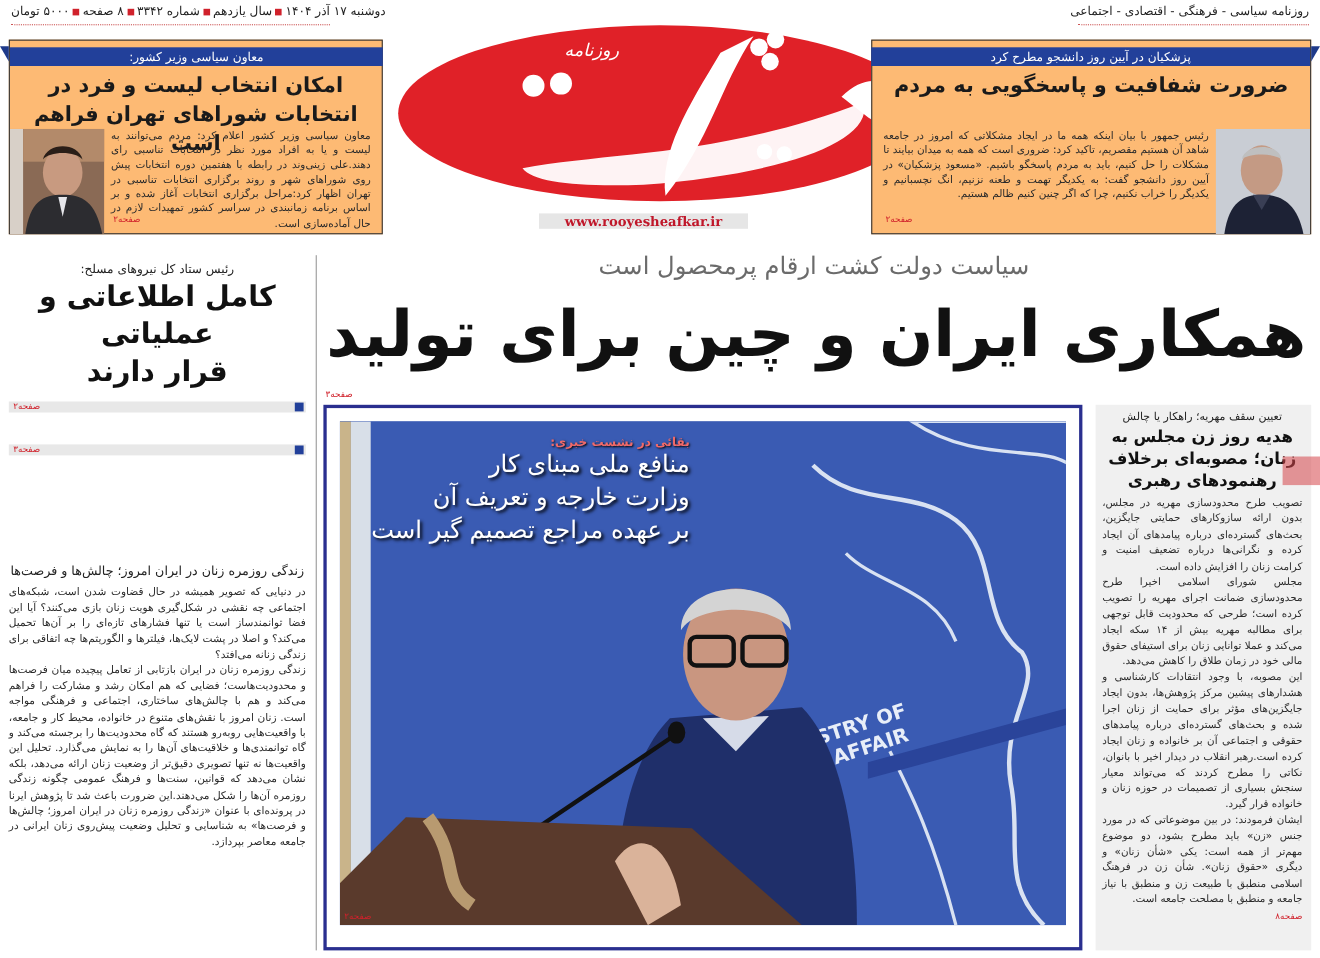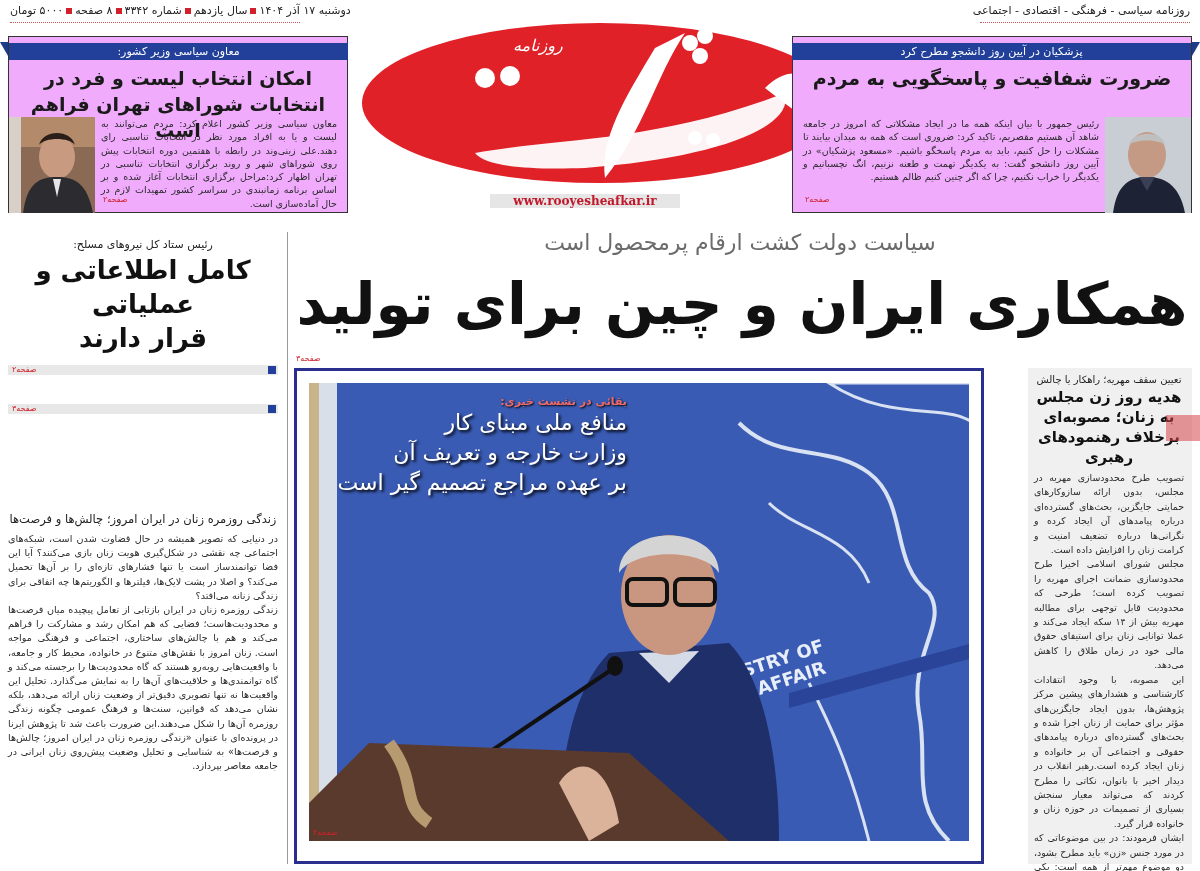--- a/index.html
+++ b/index.html
@@ -11,21 +11,21 @@
   
   .topline { font-size: 11px; color: #222; top: 4px; white-space: nowrap; }
   .topline.left { left: 10px; }
   .topline.right { right: 10px; }
   .dotted { top: 22px; height: 0; border-top: 1px dotted #c55; }
   .dotted.left { left: 10px; width: 290px; }
   .dotted.right { right: 10px; width: 210px; }
   .topline .sq { display: inline-block; width: 6px; height: 6px; background: #d0212b; margin: 0 3px; vertical-align: middle; }
 
   
-  .topbox { top: 36px; height: 177px; border: 1px solid #333; background: #f0abfc; }
+  .topbox { top: 36px; height: 177px; border: 1px solid #333; background: #fdba74; }
   .topbox.left { left: 8px; width: 340px; }
   .topbox.right { right: 8px; width: 400px; }
   .topbox .kicker { position: absolute; top: 6px; height: 17px; background: #22409a; color: #fff; font-size: 11px; text-align: center; line-height: 17px; }
   .topbox.left .kicker { left: 0; right: -1px; }
   .topbox.right .kicker { left: -1px; right: 0; }
   .kicker-tab { position: absolute; top: 42px; width: 0; height: 0; }
   .kicker-tab.l { left: 0px; border-top: 14px solid #1e3a8a; border-left: 8px solid transparent; }
   .kicker-tab.r { right: 0px; border-top: 14px solid #1e3a8a; border-right: 8px solid transparent; }
 
   .topbox h2 { position: absolute; top: 28px; font-size: 19px; font-weight: bold; line-height: 26px; text-align: center; }
@@ -64,21 +64,21 @@
   
   .photo-frame { left: 294px; top: 368px; width: 690px; height: 496px; border: 3px solid #2a2f8f; background: #fff; }
   .photo-inner { position: absolute; left: 12px; top: 12px; right: 12px; bottom: 20px; overflow: hidden; background: linear-gradient(160deg, #4062b8 0%, #3355aa 40%, #2d4c9e 100%); }
   .photo-overlay { position: absolute; left: 18px; top: 12px; width: 300px; text-align: right; color: #fff; }
   .photo-overlay .tag { font-size: 11px; color: #f06a6a; font-weight: bold; text-shadow: 1px 1px 2px #000; }
   .photo-overlay .ttl { font-size: 22px; font-weight: 400; line-height: 30px; text-shadow: 2px 2px 3px #000; }
   .photo-caption { position: absolute; left: 4px; bottom: 4px; font-size: 8px; color: #d0212b; }
   .pagelink.center { left: 296px; top: 354px; position: absolute; }
 
   
-  .rcol { right: 8px; width: 164px; top: 368px; height: 496px; background: #f0f0f0; padding: 6px 8px 6px 6px; }
+  .rcol { right: 8px; width: 196px; top: 368px; height: 496px; background: #f0f0f0; padding: 6px 8px 6px 6px; }
   .rcol .kick { font-size: 10px; text-align: center; color: #222; }
   .rcol h3 { font-size: 15px; line-height: 20px; font-weight: 900; text-align: center; color: #111; margin: 2px 0 4px; }
   .rcol .body-s { font-size: 9.4px; line-height: 14.4px; }
   .rcol .pagelink { margin-top: 2px; display: block; }
   .ribbon { right: 0px; top: 415px; width: 34px; height: 26px; background: rgba(214,69,75,0.55); }
 </style>
 </head>
 <body>
 
 <div class="abs topline left">

